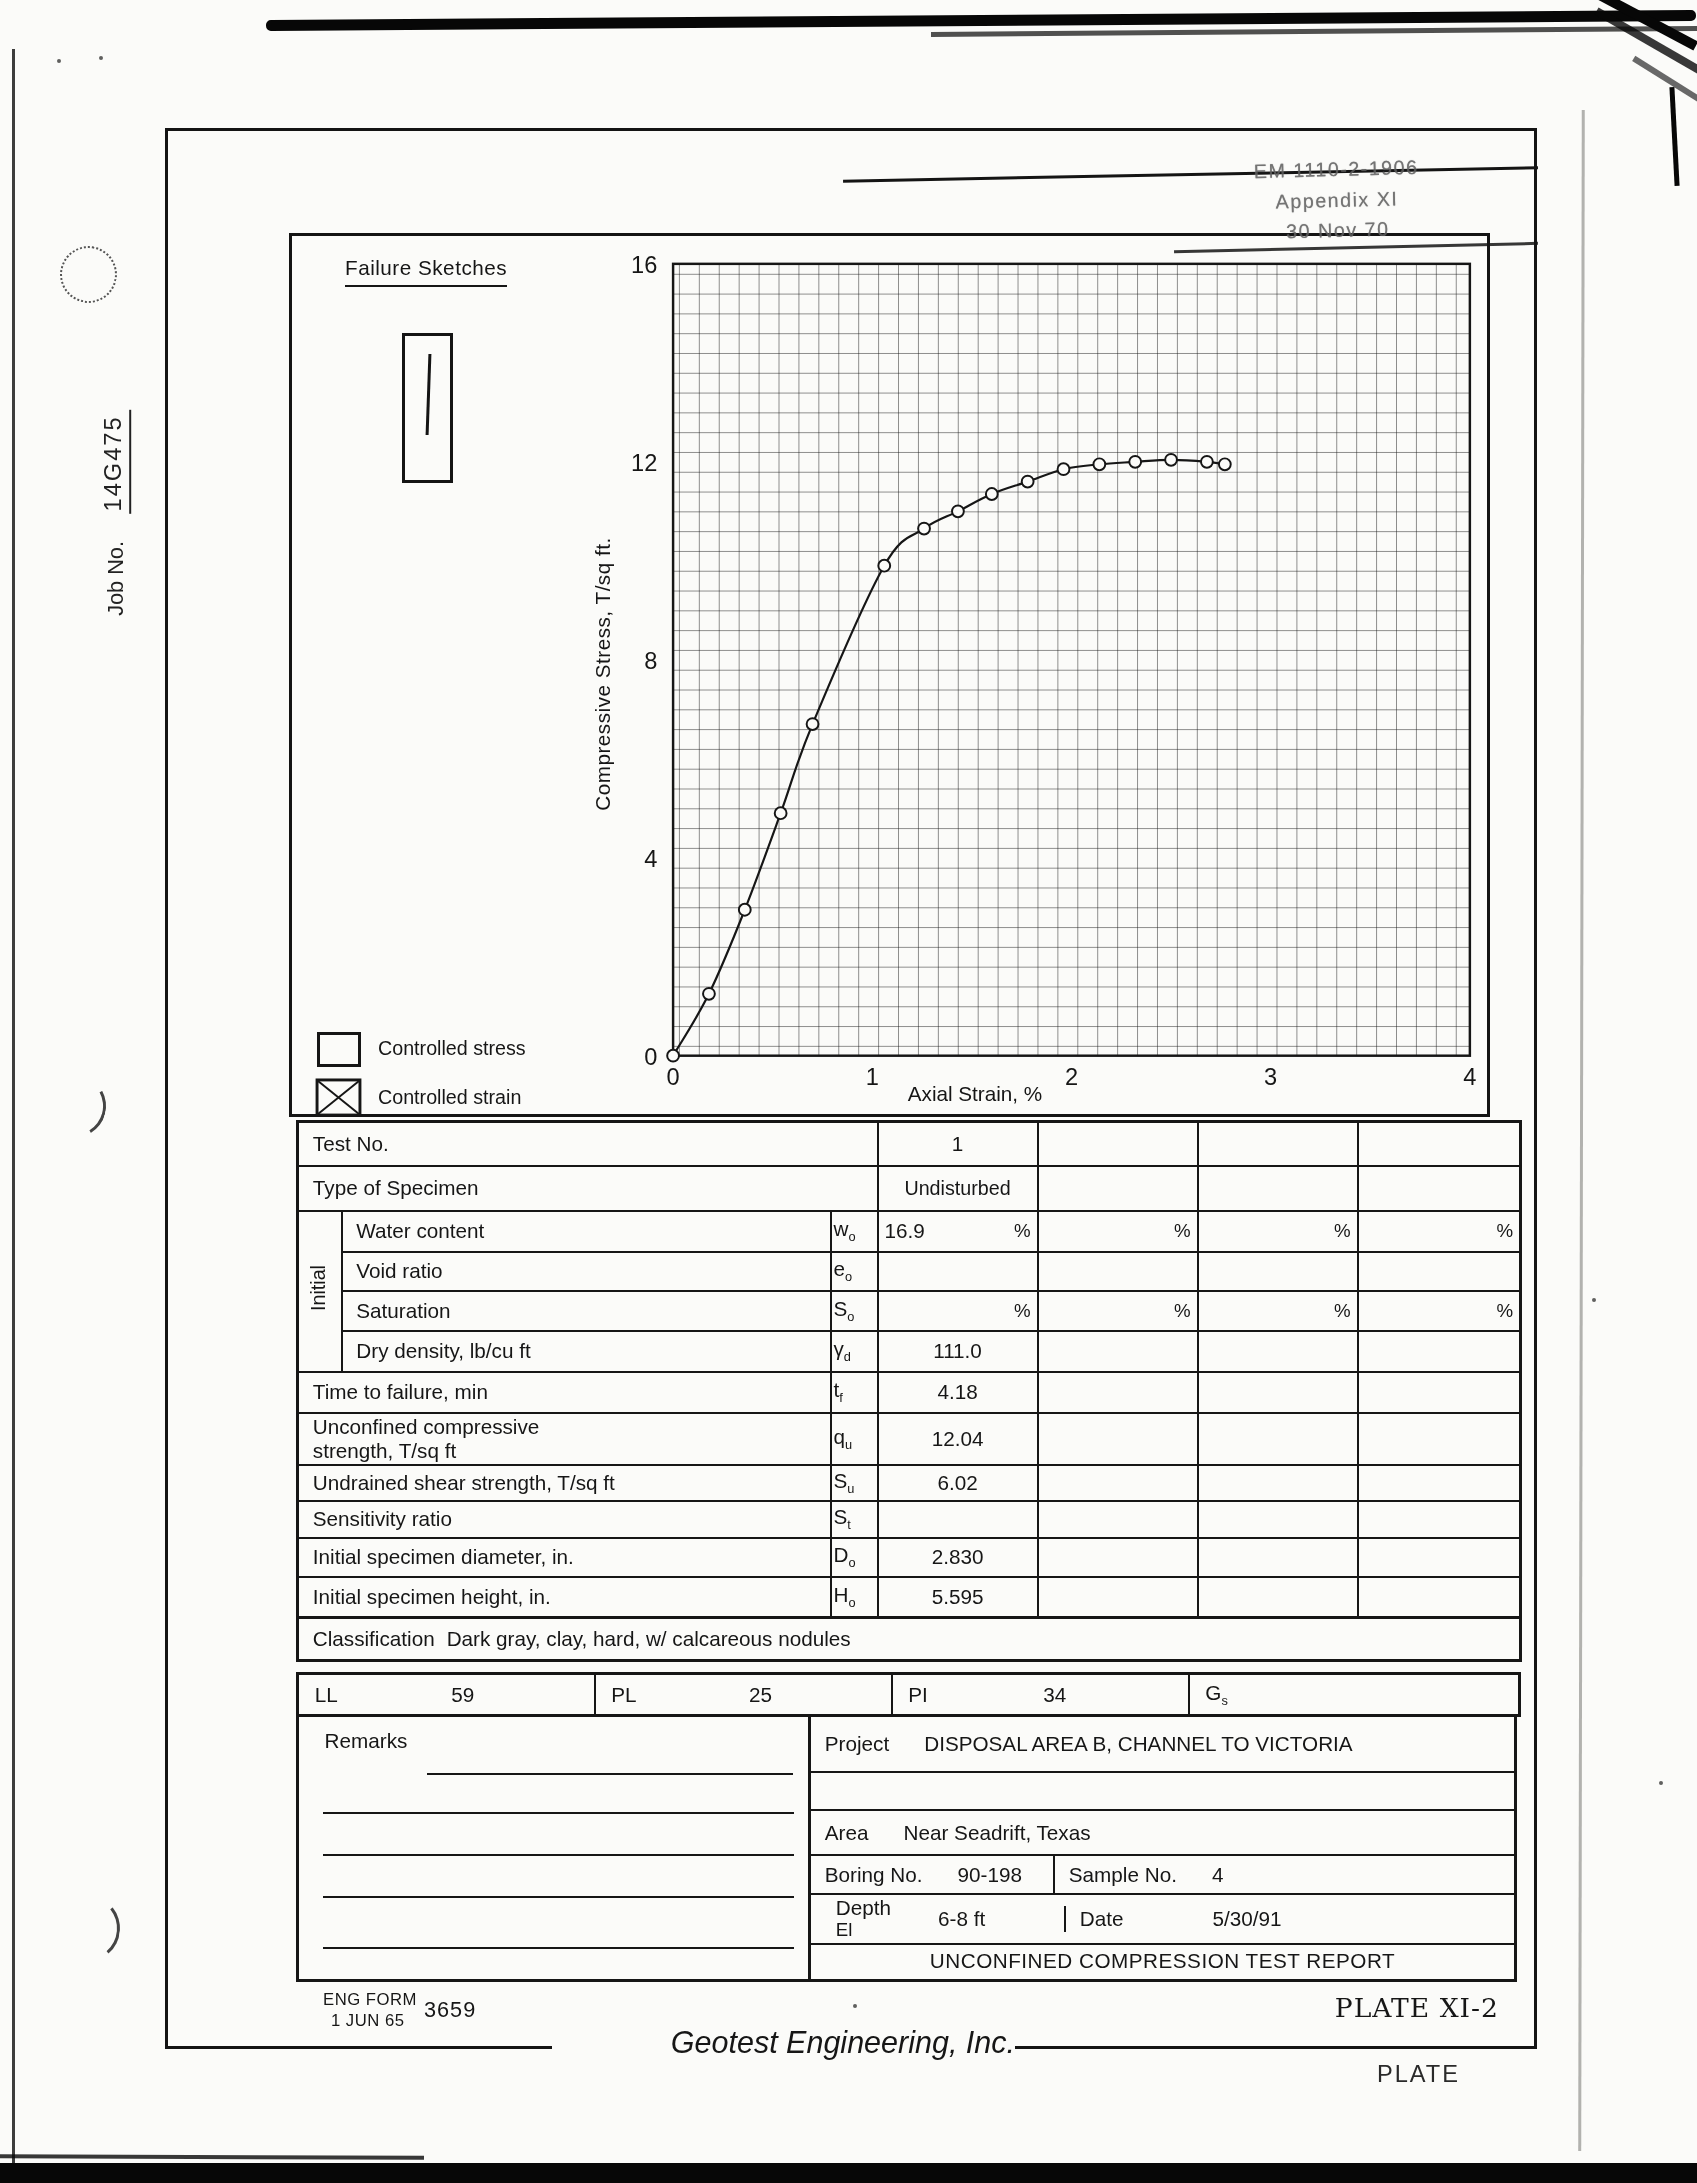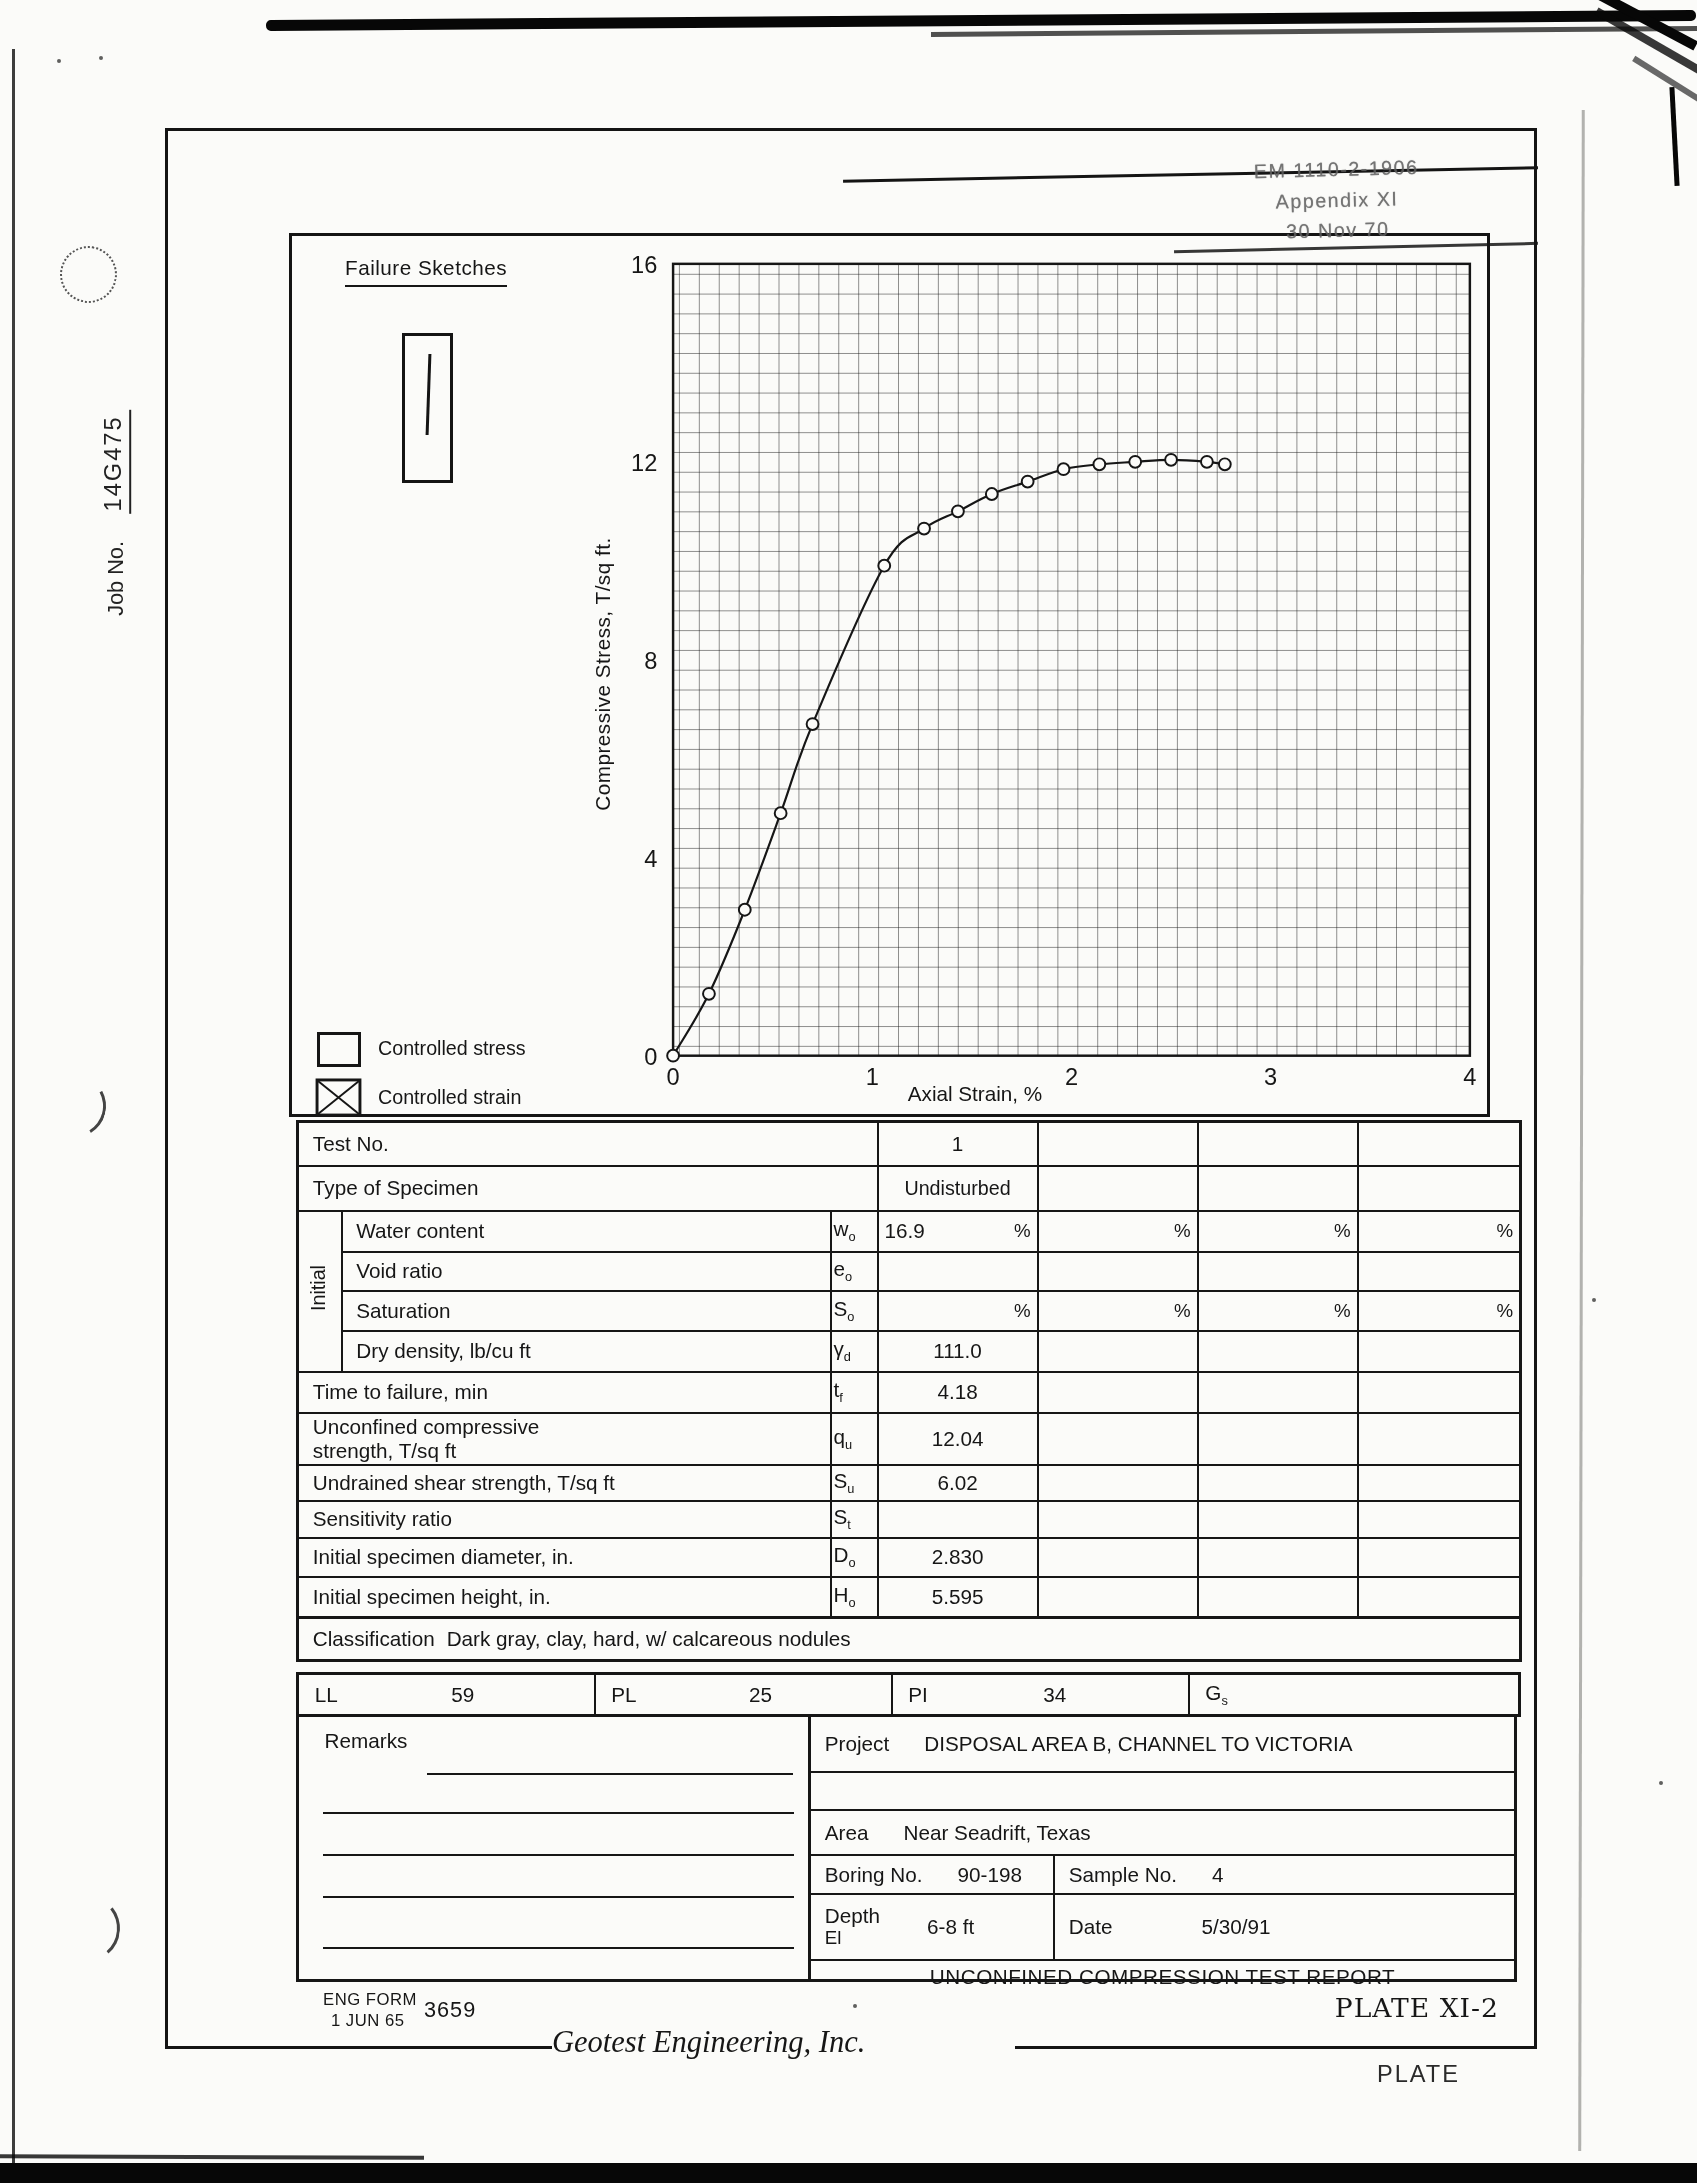--- a/index.html
+++ b/index.html
@@ -78,22 +78,22 @@
   .half-r{flex:1;height:100%;display:flex;align-items:center;padding-left:13.8px}
   #depth-row .dl{line-height:21.7px;font-size:20.7px}
   #depth-row .dl .el{font-size:18.7px}
   #report-title-row{justify-content:center;border-bottom:none;font-size:20.7px;letter-spacing:0.5px}
 
   
   #eng-form{position:absolute;left:323px;top:1990px;font-size:16.7px;line-height:20.7px;letter-spacing:0.5px}
   #form-number{position:absolute;left:424px;top:1997px;font-size:21.7px;letter-spacing:1px}
   #plate-label{position:absolute;left:1231px;top:1992px;width:268px;text-align:right;
                font-family:"DejaVu Serif",serif;font-size:26.6px;letter-spacing:1px}
-  #company{position:absolute;left:552px;top:2021px;width:463px;text-align:left;background:#fbfbf9;
-           font-family:Liberation Serif, serif;font-style:italic;font-size:30.5px;z-index:3;padding:3.9px 0}
+  #company{position:absolute;left:552px;top:2021px;width:463px;text-align:right;background:#fbfbf9;
+           font-family:Liberation Sans, sans-serif;font-style:italic;font-size:30.5px;z-index:3;padding:3.9px 0}
   #plate-word{position:absolute;left:1377px;top:2061px;font-size:23.6px;letter-spacing:2px;color:#2a2a2a}
 </style>
 </head>
 <body>
 
 <div id="page">
 
   <div class="art" style="left:266px;top:14.8px;width:1430px;height:10.8px;transform:rotate(-.4deg);border-radius:4.9px"></div>
   <div class="art" style="left:931px;top:28.6px;width:766px;height:4.9px;opacity:.7;transform:rotate(-.45deg)"></div>
   <div class="art" style="left:1547px;top:3.9px;width:158px;height:9.9px;transform:rotate(28deg)"></div>
@@ -400,21 +400,21 @@
       <div class="prow" style="height:39px;padding:0">
         <div class="half-l">
           <span>Boring No.</span>
           <span class="gap">90-198</span>
         </div>
         <div class="half-r">
           <span>Sample No.</span>
           <span class="gap">4</span>
         </div>
       </div>
-      <div class="prow" id="depth-row" style="height:66px;padding:0">
+      <div class="prow" id="depth-row" style="height:50px;padding:11px">
         <div class="half-l">
           <div class="dl">
             <div>Depth</div>
             <div class="el">El</div>
           </div>
           <span class="gap" style="margin-left:47px">6-8 ft</span>
         </div>
         <div class="half-r">
           <span>Date</span>
           <span class="gap" style="margin-left:89px">5/30/91</span>

